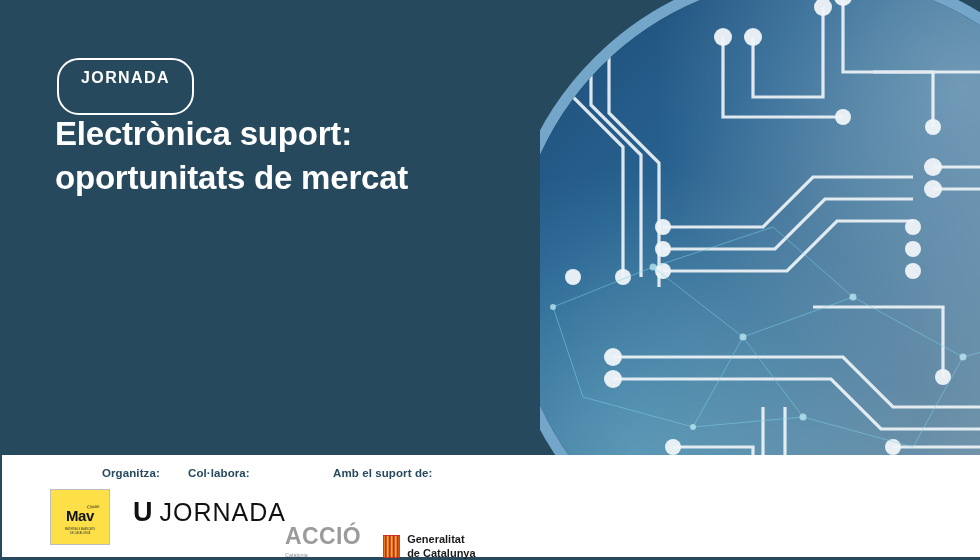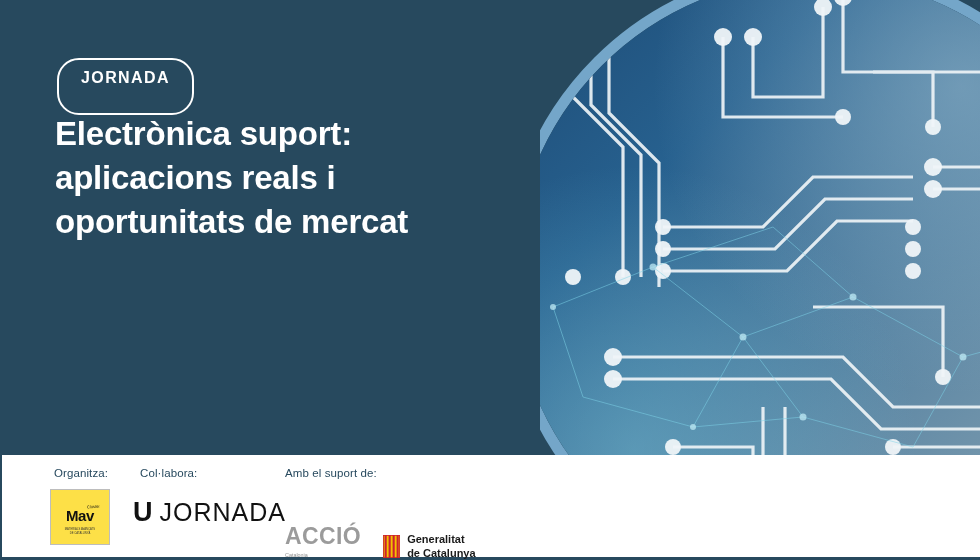--- a/index.html
+++ b/index.html
@@ -75,22 +75,22 @@
   
   #footer{
     position:absolute;left:0;bottom:0;width:980px;height:105px;
     background:#ffffff;z-index:4;
     border-bottom:3px solid #27495e;
     border-left:2px solid #27495e;
     box-sizing:border-box;
   }
   .f-col{position:absolute;top:0;}
   .f-label{
-    color:#27495e;font-size:11.5px;font-weight:normal;
-    letter-spacing:.1px;white-space:nowrap;
+    color:#27495e;font-size:11.5px;font-weight:bold;
+    letter-spacing:.1px;white-space:nowrap;margin-left:48px;
   }
   .f-logos{position:absolute;display:flex;align-items:flex-end;}
 
   
   #mav-box{
     width:58px;height:54px;border:1px solid #bdbdbd;
     position:relative;background:#fde047;
   }
   #mav-word{
     position:absolute;left:0;right:0;top:17px;text-align:center;
@@ -221,21 +221,20 @@
       </svg>
     </div>
   </div>
 
   <div id="left-panel"></div>
 
   <div id="badge">JORNADA</div>
 
   <div id="headline">
     <div>Electrònica suport:</div>
-    <div>aplicacions reals i</div>
     <div>oportunitats de mercat</div>
   </div>
 
 
   <div id="footer">
 
     <div class="f-col" style="left:52px;top:12px;">
       <div class="f-label">Organitza:</div>
     </div>
     <div class="f-logos" style="left:48px;top:34px;">

